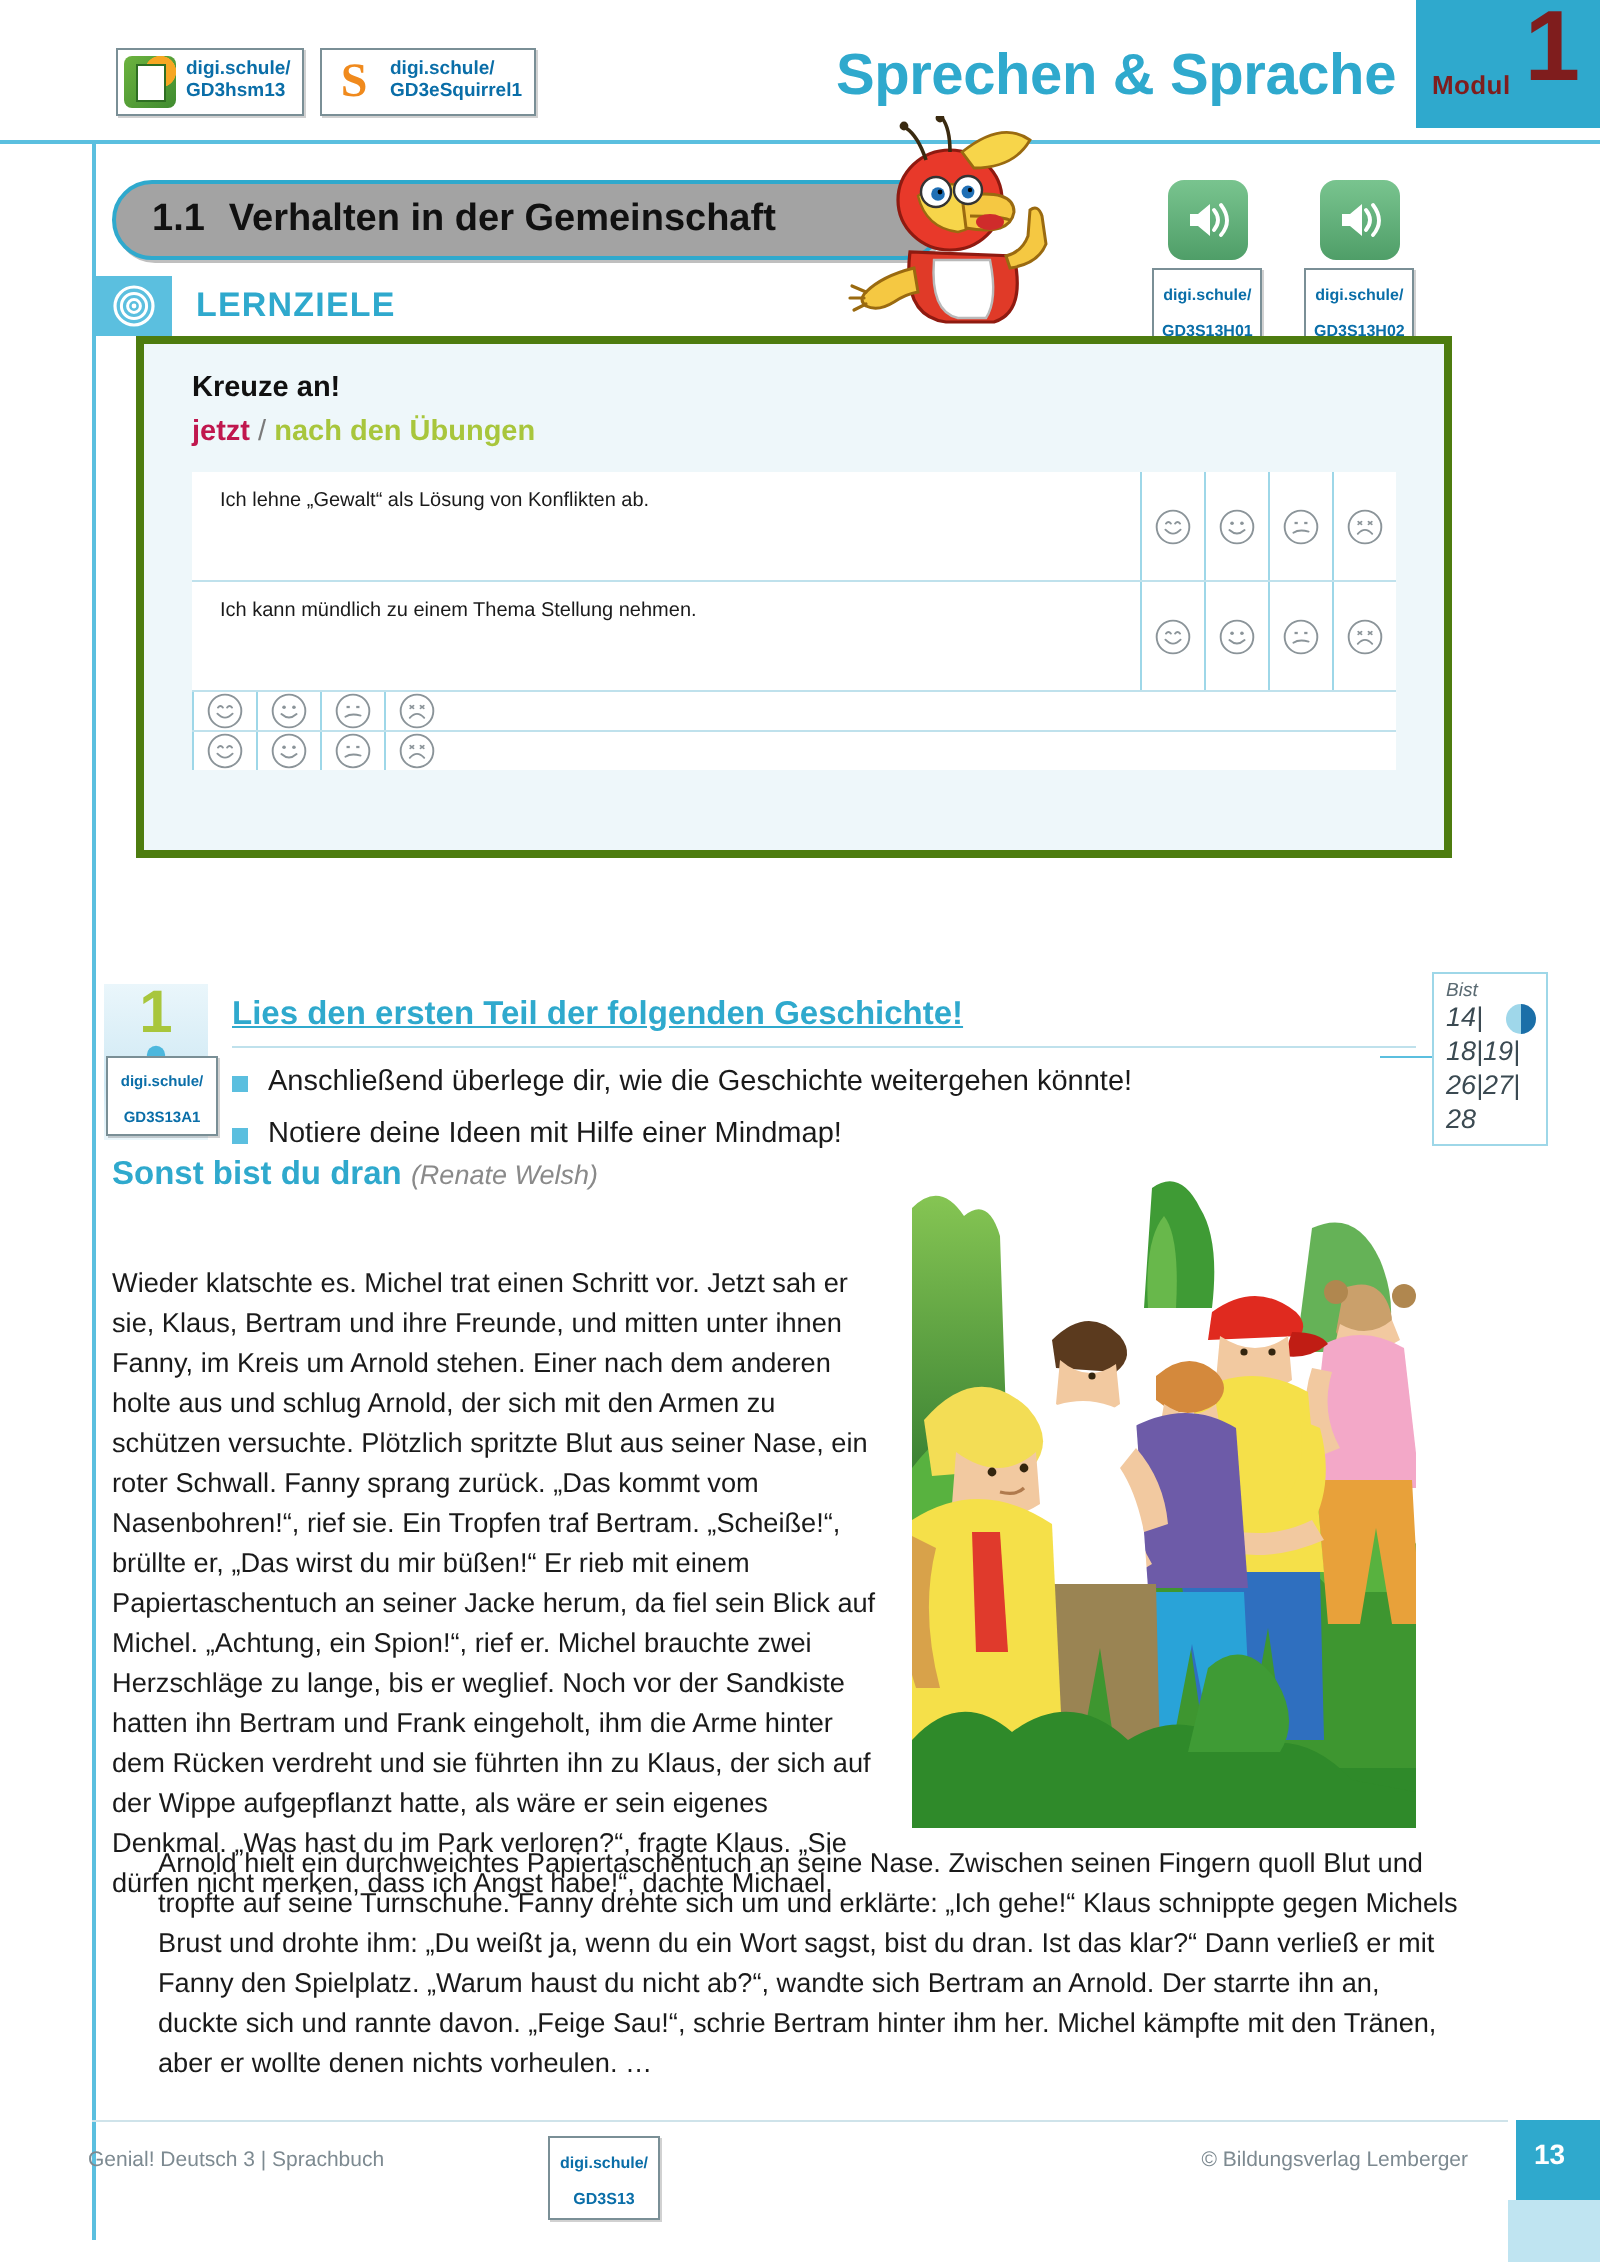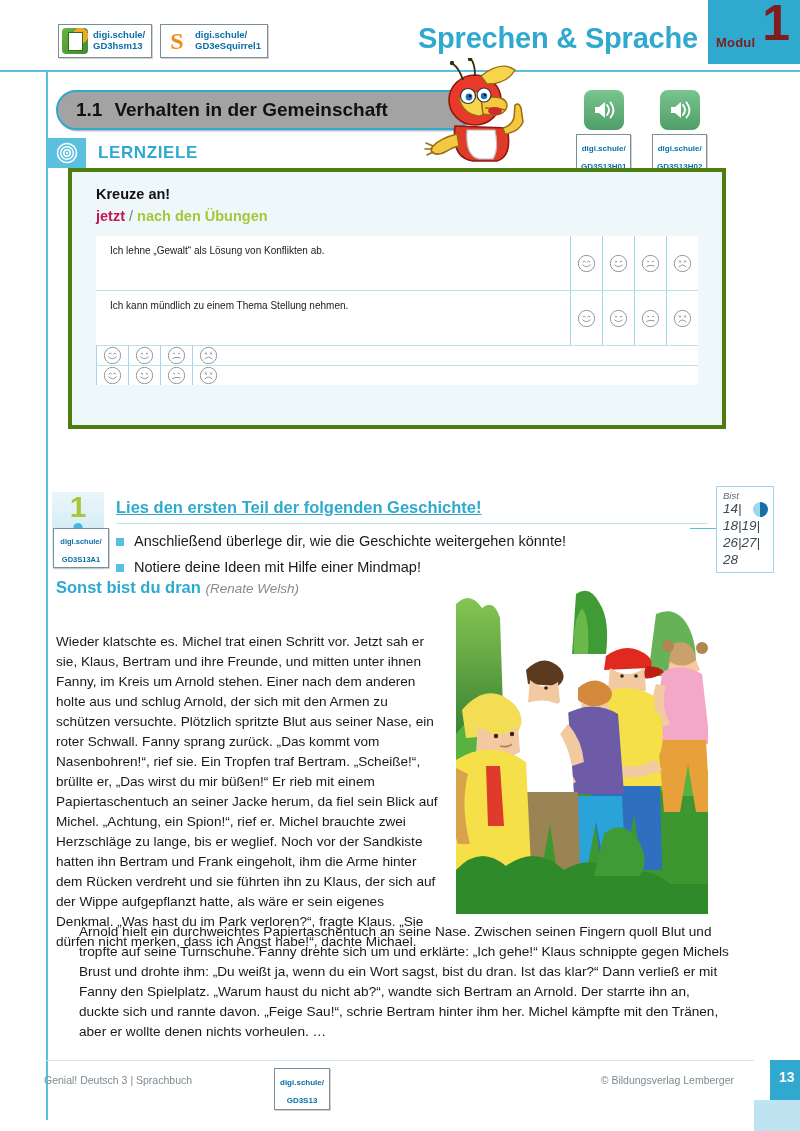--- a/index.html
+++ b/index.html
@@ -127,21 +127,21 @@
 
   
   .illu{position:absolute;left:456px;top:584px;width:252px;height:330px;overflow:hidden;}
 
   
   .foot-rule{position:absolute;left:46px;top:1060px;width:708px;height:1px;background:#cfe3ea;}
   .foot-left{position:absolute;left:44px;top:1074px;font-size:10.5px;color:#7d8a91;}
   .foot-chip{position:absolute;left:274px;top:1068px;border:1px solid #7a8f96;background:#fff;padding:2px 5px;text-align:center;box-shadow:1px 1px 0 rgba(0,0,0,.18);}
   .foot-chip .chip-text{font-size:8px;line-height:1.2;color:#0a6ea8;font-weight:700;white-space:nowrap;}
   .foot-right{position:absolute;right:66px;top:1074px;font-size:10.5px;color:#7d8a91;}
-  .pnum-box{position:absolute;right:0;top:1060px;width:30px;height:40px;background:#2fa9cd;color:#fff;}
+  .pnum-box{position:absolute;right:0;top:1060px;width:42px;height:40px;background:#2fa9cd;color:#fff;}
   .pnum{position:absolute;left:9px;top:9px;font-size:14px;font-weight:600;}
   .pnum-box2{position:absolute;right:0;top:1100px;width:46px;height:31px;background:#bfe4f1;}
 </style>
 </head>
 <body>
 
 <div class="page">
 
   <div class="left-rule"></div>
 

